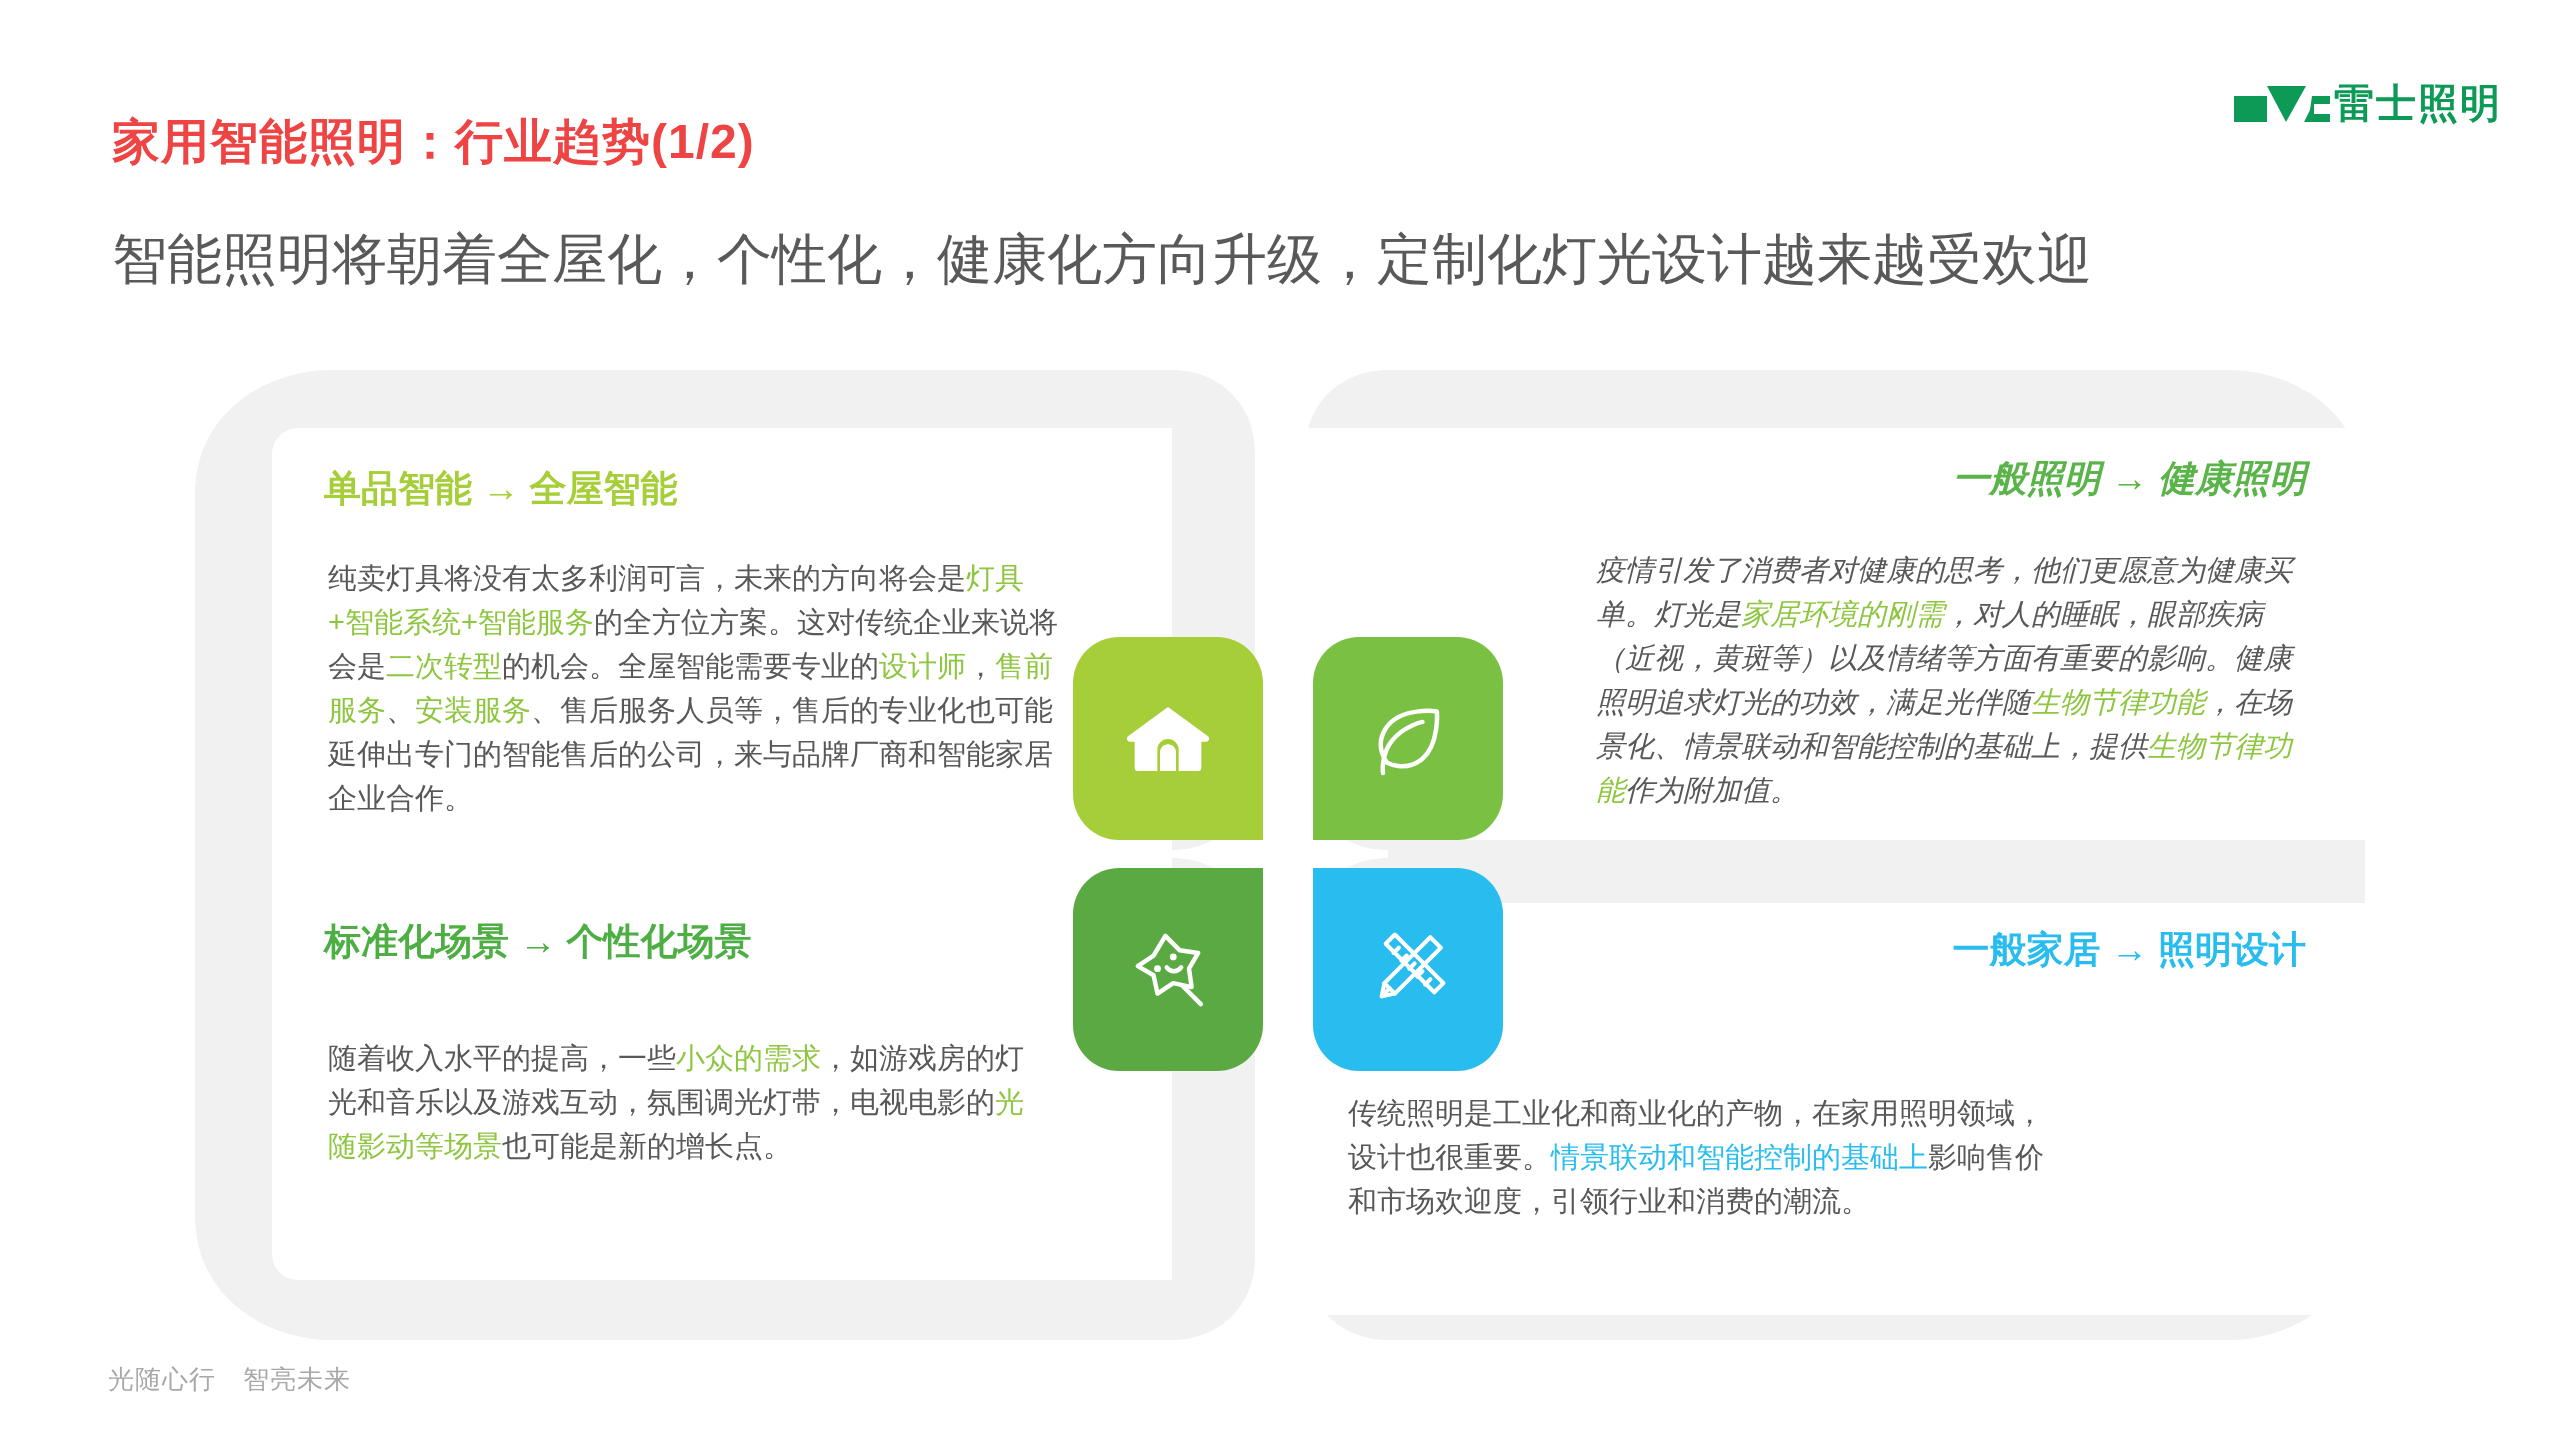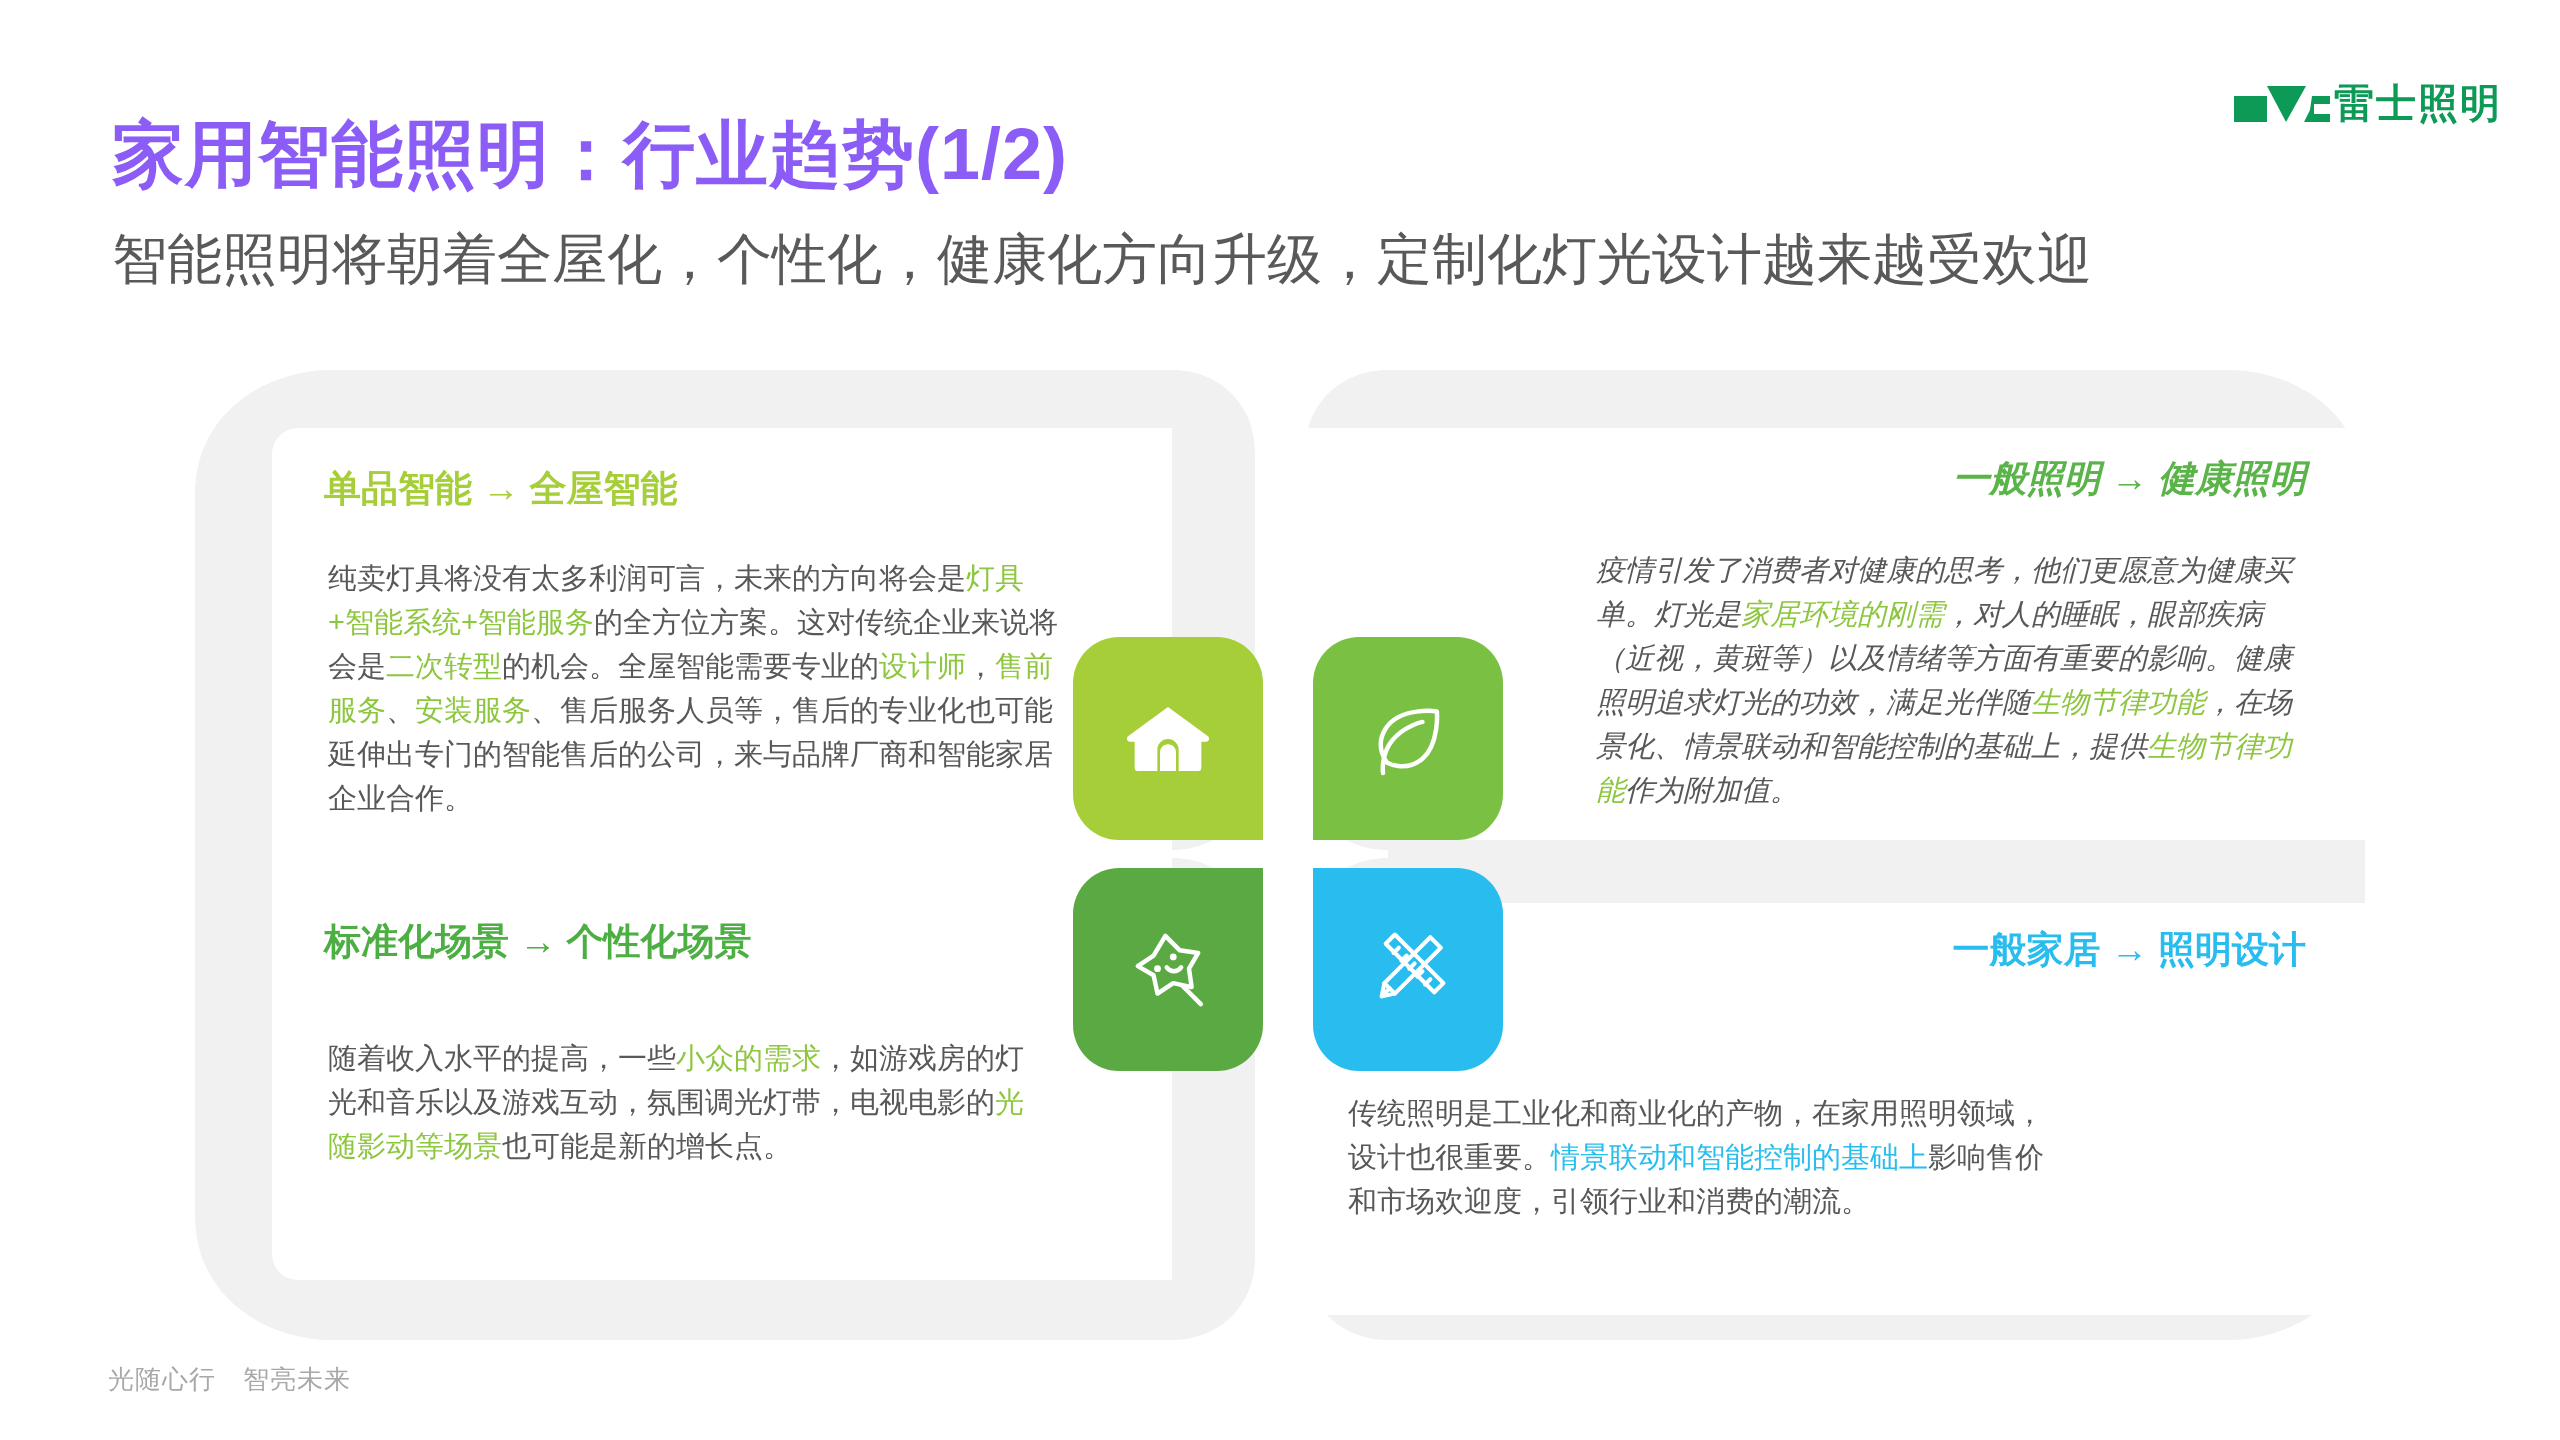--- a/index.html
+++ b/index.html
@@ -6,21 +6,21 @@
   body{
     width:2560px;height:1440px;background:#ffffff;
     font-family:"Liberation Sans","DejaVu Sans",sans-serif;
     overflow:hidden;position:relative;
   }
   .slide{position:absolute;inset:0;}
 
   
   .title{
     position:absolute;left:112px;top:118px;
-    font-size:72px;font-weight:700;color:#8b5cf6;
+    font-size:48px;font-weight:700;color:#ef4444;
     letter-spacing:1px;white-space:nowrap;line-height:1;
   }
   .subtitle{
     position:absolute;left:112px;top:228px;
     font-size:55px;font-weight:400;color:#595959;
     letter-spacing:0px;white-space:nowrap;line-height:1.15;
   }
 
   
   .logo{position:absolute;right:58px;top:82px;display:flex;align-items:center;}

